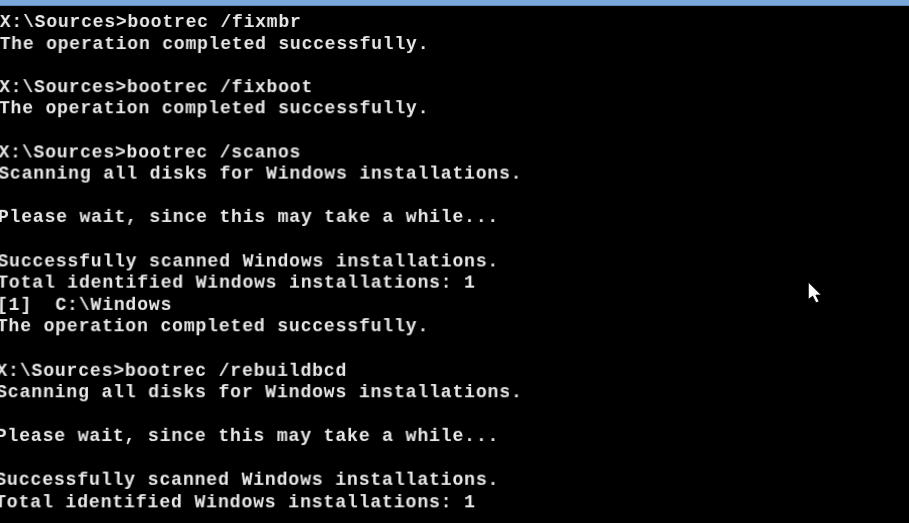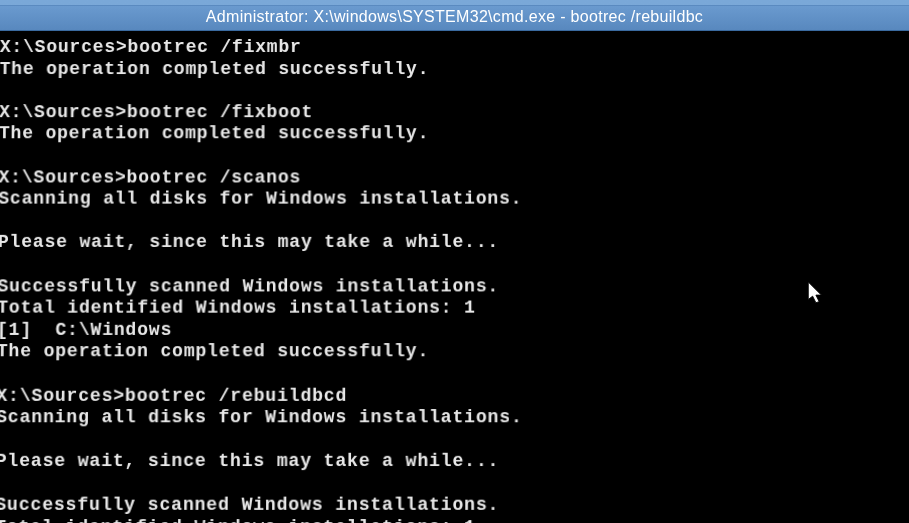--- a/index.html
+++ b/index.html
@@ -62,23 +62,20 @@
     }
     .mouse-cursor svg {
       width: 18px;
       height: 24px;
     }
   </style>
 </head>
 <body>
 
 <div class="window">
-  <div class="titlebar">
-    <span>Administrator: X:\windows\SYSTEM32\cmd.exe - bootrec  /rebuildbc</span>
-  </div>
   <div class="terminal" id="terminal"><div class="line">X:\Sources&gt;bootrec /fixmbr</div><div class="line">The operation completed successfully.</div><div class="line"> </div><div class="line">X:\Sources&gt;bootrec /fixboot</div><div class="line">The operation completed successfully.</div><div class="line"> </div><div class="line">X:\Sources&gt;bootrec /scanos</div><div class="line">Scanning all disks for Windows installations.</div><div class="line"> </div><div class="line">Please wait, since this may take a while...</div><div class="line"> </div><div class="line">Successfully scanned Windows installations.</div><div class="line">Total identified Windows installations: 1</div><div class="line">[1]  C:\Windows</div><div class="line">The operation completed successfully.</div><div class="line"> </div><div class="line">X:\Sources&gt;bootrec /rebuildbcd</div><div class="line">Scanning all disks for Windows installations.</div><div class="line"> </div><div class="line">Please wait, since this may take a while...</div><div class="line"> </div><div class="line">Successfully scanned Windows installations.</div><div class="line">Total identified Windows installations: 1</div></div>
 </div>
 
 <div class="mouse-cursor">
   <svg viewBox="0 0 16 22">
     <path d="M0,0 L0,16 L4,13 L7,19 L10,18 L7,12 L12,12 Z" fill="#fff" stroke="#000" stroke-width="0.8"></path>
   </svg>
 </div>
 
 </body></html>

